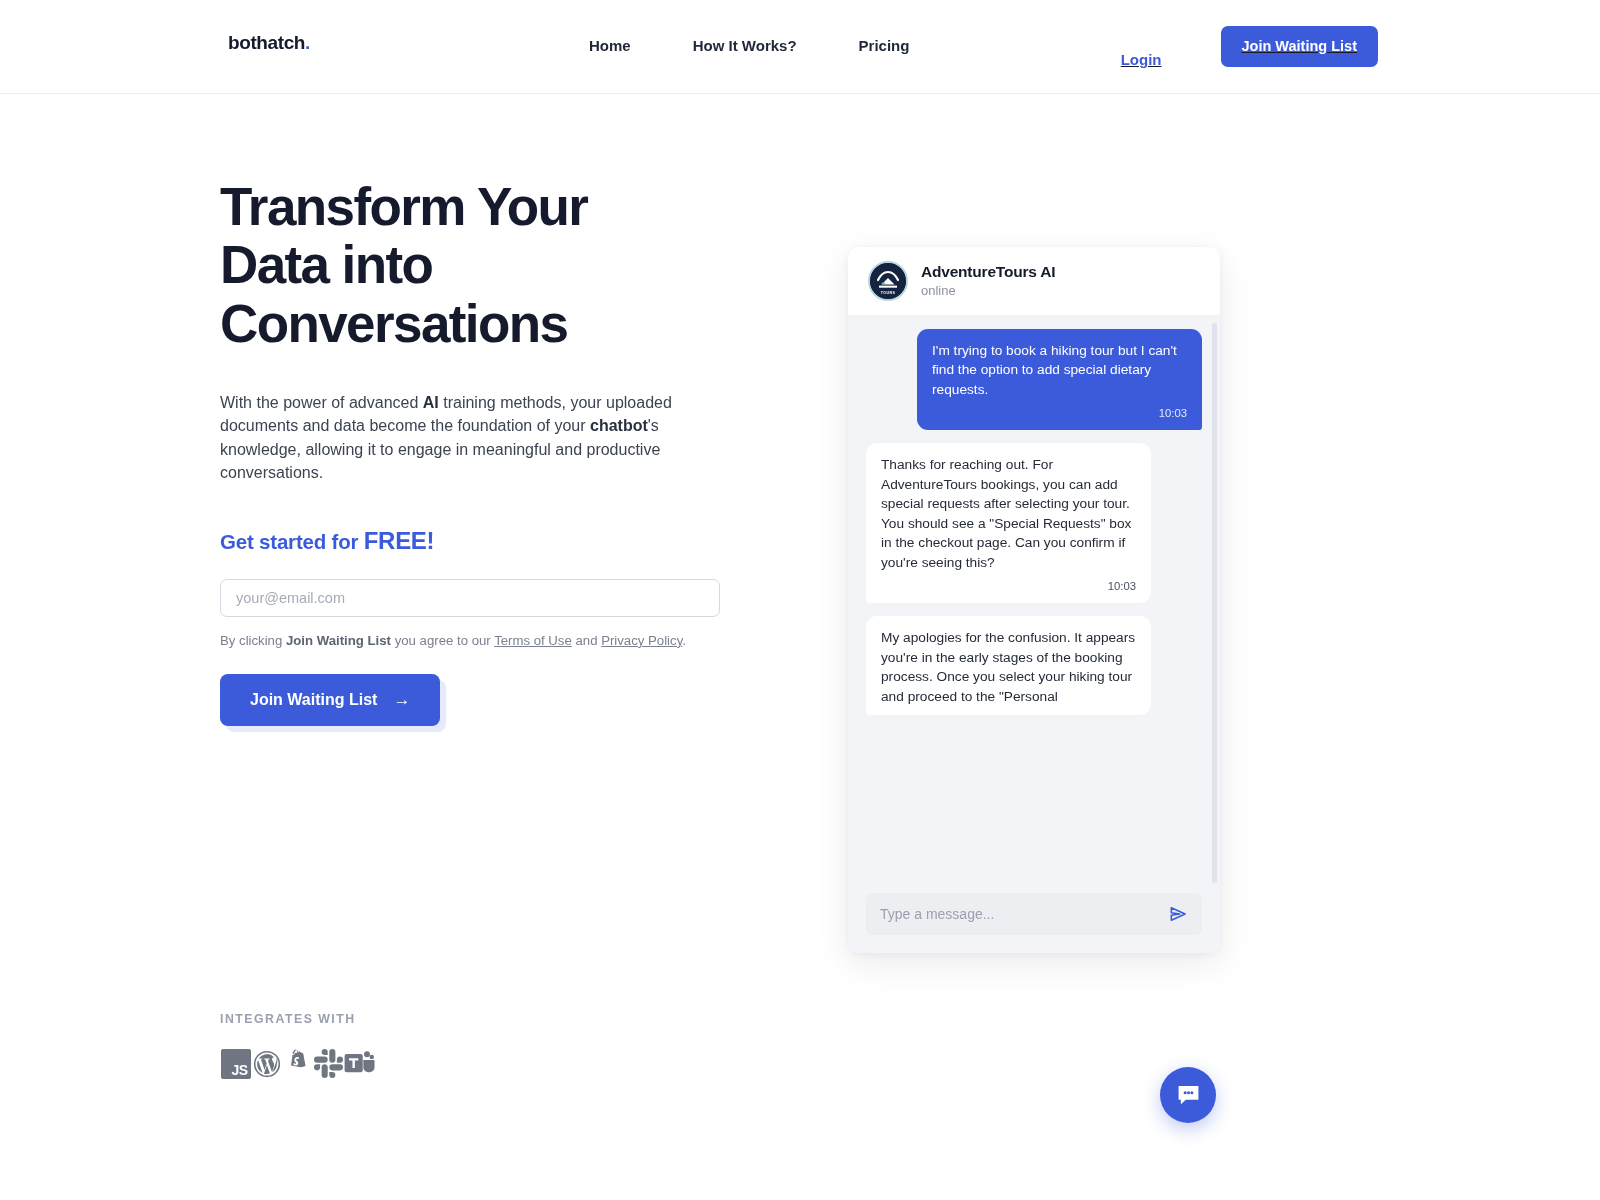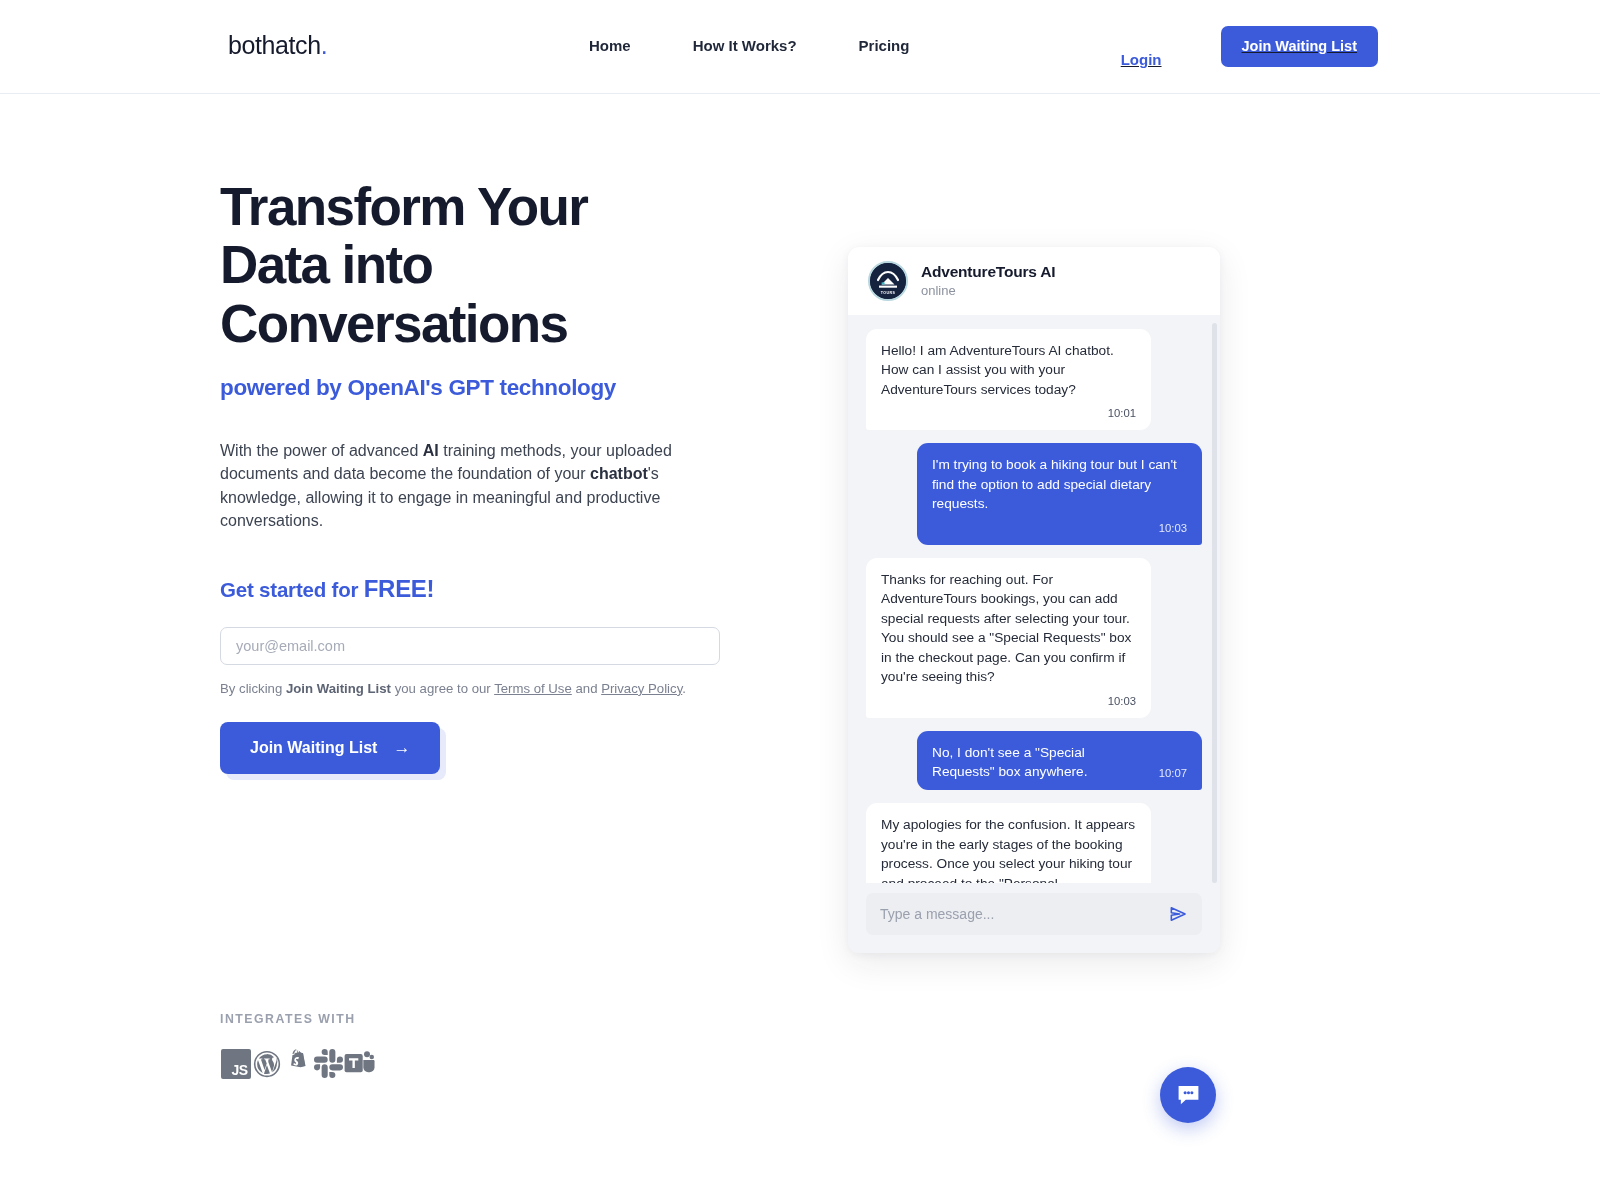--- a/index.html
+++ b/index.html
@@ -24,22 +24,22 @@
     height: 94px;
     border-bottom: 1px solid #e9ecf3;
     display: flex;
     align-items: center;
     background: #fff;
   }
   .logo {
     position: absolute;
     left: 228px;
     top: 33px;
-    font-size: 25px;
-    font-weight: normal;
+    font-size: 19px;
+    font-weight: bold;
     letter-spacing: -0.4px;
     color: #151a2d;
     line-height: 1;
   }
   .logo .dot { color: #3b5bdb; }
 
   .main-nav {
     position: absolute;
     left: 589px;
     top: 38px;
@@ -399,21 +399,20 @@
   <div class="header-right">
     <a href="#" class="login-link">Login</a>
     <button class="btn-primary-sm">Join Waiting List</button>
   </div>
 </header>
 
 <div class="page">
 
   <section class="hero-left">
     <h1 class="headline">Transform Your Data into Conversations</h1>
-    <div class="subhead">powered by OpenAI's GPT technology</div>
 
     <p class="body-copy">
       <span>With the power of advanced </span><b>AI</b><span> training methods, your uploaded documents and data become the foundation of your </span><b>chatbot</b><span>'s knowledge, allowing it to engage in meaningful and productive conversations.</span>
     </p>
 
 
     <div class="cta-heading">
       <span>Get started for </span><span class="free">FREE!</span>
     </div>
 
@@ -487,47 +486,35 @@
         </svg>
       </div>
       <div>
         <div class="chat-title">AdventureTours AI</div>
         <div class="chat-status">online</div>
       </div>
     </div>
 
     <div class="chat-body">
 
-      <div class="msg-row bot">
-        <div class="bubble bot">
-          <span>Hello! I am AdventureTours AI chatbot. How can I assist you with your AdventureTours services today?</span>
-          <span class="time">10:01</span>
-        </div>
-      </div>
 
       <div class="msg-row user">
         <div class="bubble user">
           <span>I'm trying to book a hiking tour but I can't find the option to add special dietary requests.</span>
           <span class="time">10:03</span>
         </div>
       </div>
 
       <div class="msg-row bot">
         <div class="bubble bot">
           <span>Thanks for reaching out. For AdventureTours bookings, you can add special requests after selecting your tour. You should see a "Special Requests" box in the checkout page. Can you confirm if you're seeing this?</span>
           <span class="time">10:03</span>
         </div>
       </div>
 
-      <div class="msg-row user">
-        <div class="bubble user inline-time">
-          <span class="txt">No, I don't see a "Special Requests" box anywhere.</span>
-          <span class="time">10:07</span>
-        </div>
-      </div>
 
       <div class="msg-row bot">
         <div class="bubble bot">
           <span>My apologies for the confusion. It appears you're in the early stages of the booking process. Once you select your hiking tour and proceed to the "Personal</span>
         </div>
       </div>
 
       <div class="chat-scrollbar"></div>
     </div>
 

